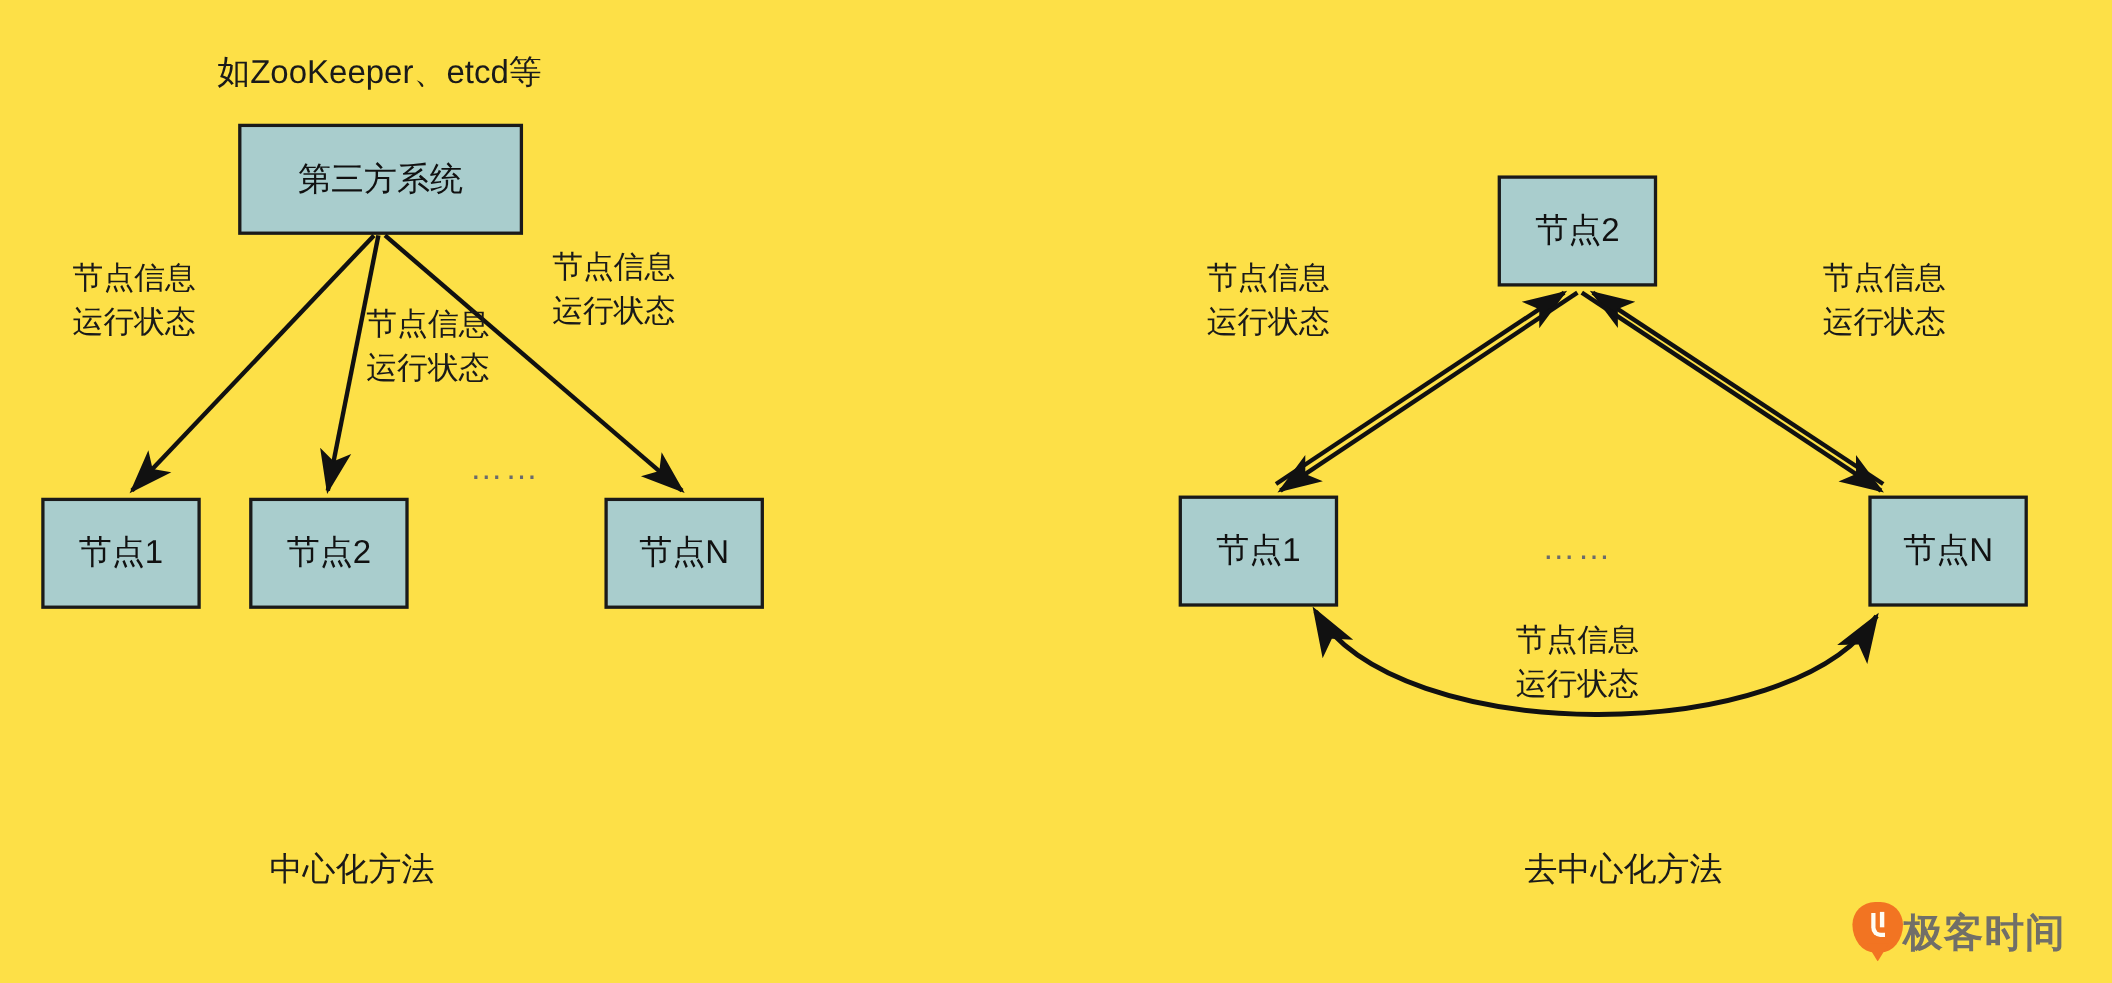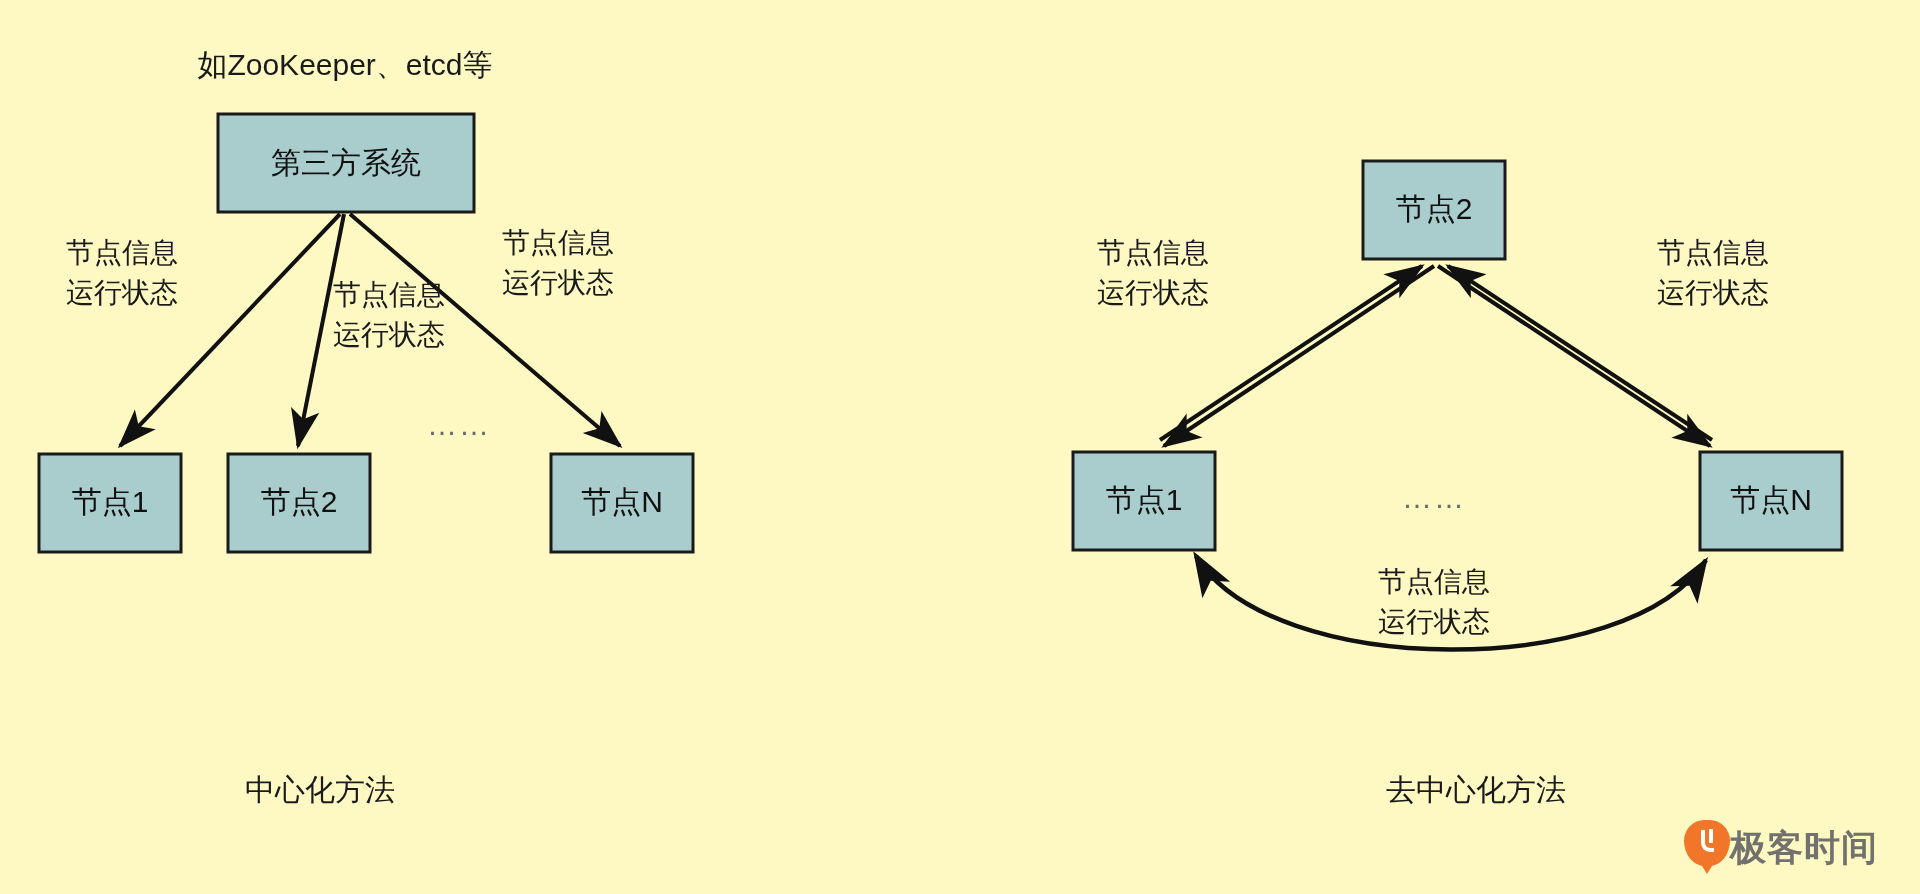--- a/index.html
+++ b/index.html
@@ -10,21 +10,21 @@
   body {
     width: 1920px;
     height: 894px;
     overflow: hidden;
     font-family: "Liberation Sans", "DejaVu Sans", sans-serif;
   }
   #canvas {
     position: relative;
     width: 1920px;
     height: 894px;
-    background: #fef9c3;
+    background: #fde047;
     text-align: center;
   }
   svg.diagram {
     position: absolute;
     left: 0;
     top: 0;
     width: 1920px;
     height: 894px;
   }
   .box-rect {

